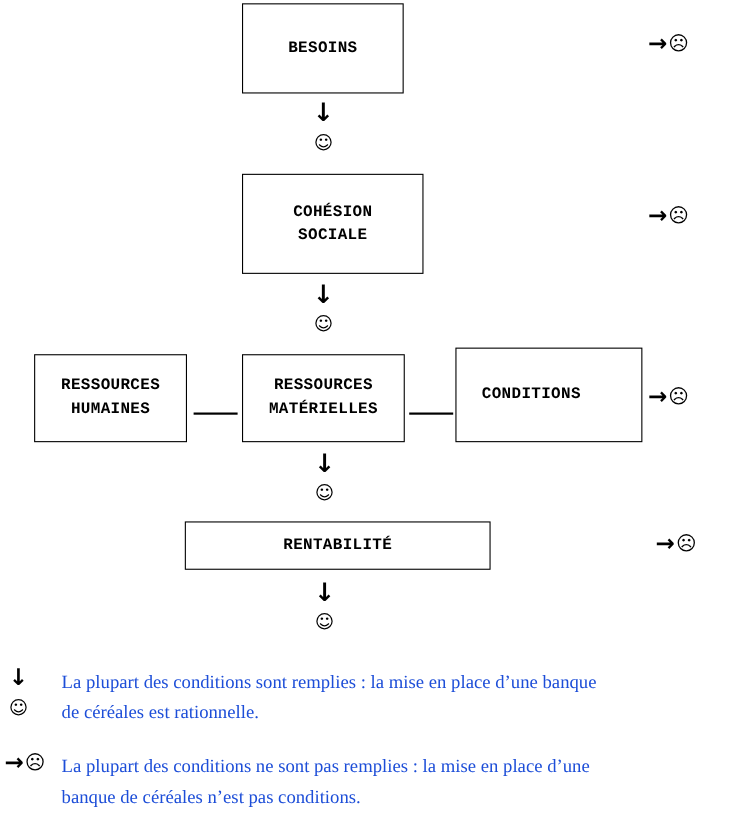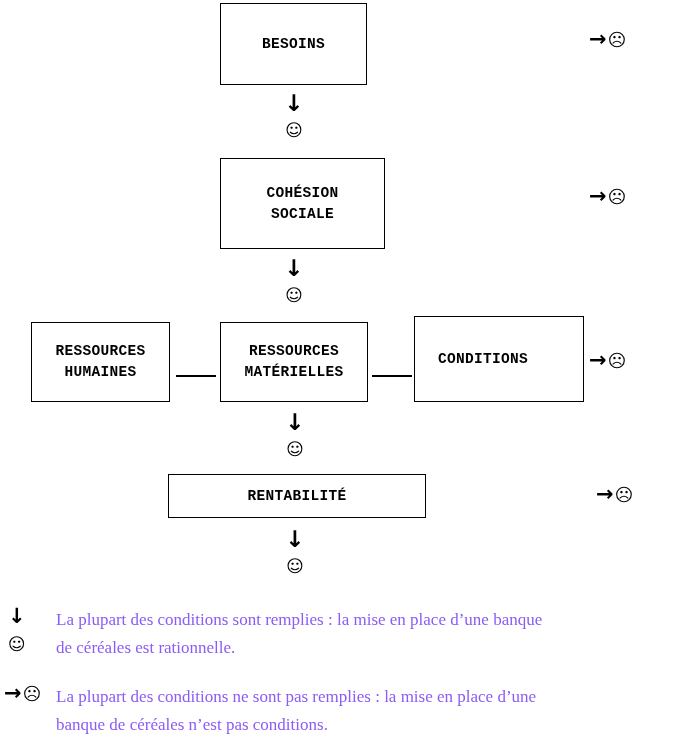--- a/index.html
+++ b/index.html
@@ -46,21 +46,21 @@
     text-align: left;
     padding-left: 23px;
   }
   .node .line { display: block; white-space: nowrap; }
 
   #node-besoins        { left: 220px; top: 3px;   width: 147px; height: 82px; }
   #node-cohesion       { left: 220px; top: 158px; width: 165px; height: 91px; }
   #node-ressources-humaines   { left: 31px;  top: 322px; width: 139px; height: 80px; }
   #node-ressources-materielles{ left: 220px; top: 322px; width: 148px; height: 80px; }
   #node-conditions     { left: 414px; top: 316px; width: 170px; height: 86px; }
-  #node-rentabilite    { left: 168px; top: 474px; width: 258px; height: 44px; }
+  #node-rentabilite    { left: 168px; top: 474px; width: 278px; height: 44px; }
 
   
   .hconn {
     position: absolute;
     height: 0;
     border-top: 2px solid #000;
   }
   #conn-rh-rm  { left: 176px; top: 375px; width: 40px; }
   #conn-rm-ct  { left: 372px; top: 375px; width: 40px; }
 
@@ -166,21 +166,21 @@
   }
 
   .legend-text {
     flex: 1 1 auto;
     padding-right: 26px;
     font-family: "Liberation Serif", "DejaVu Serif", serif;
     font-size: 17px;
     line-height: 1.62;
     text-align: justify;
     text-justify: inter-word;
-    color: #8b5cf6;
+    color: #1d4ed8;
   }
   .legend-text .l2 { display: block; text-align: left; }
 </style>
 </head>
 <body>
 
 <div id="diagram">
 
   <div class="node" id="node-besoins">
     <span class="line">BESOINS</span>

